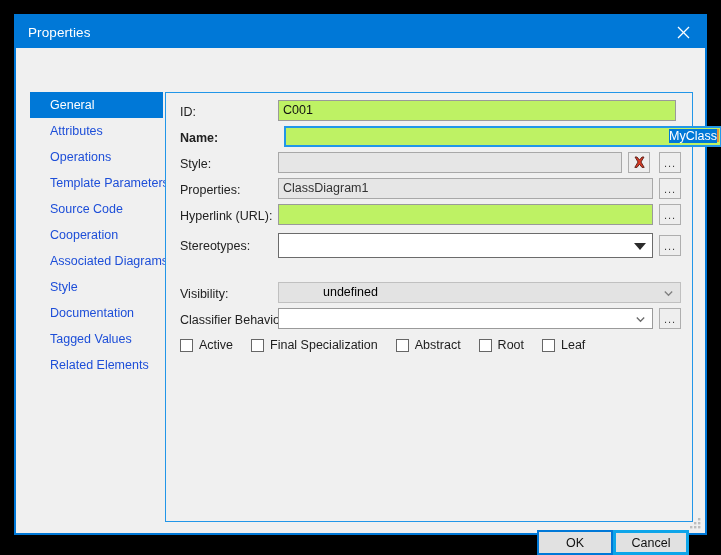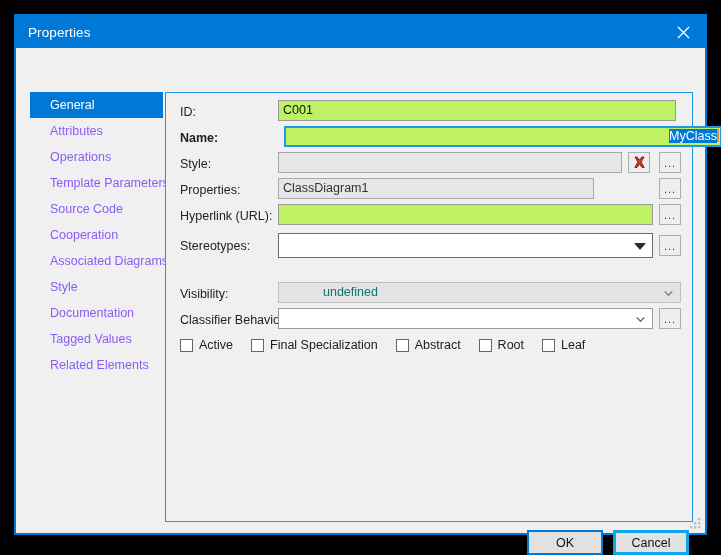--- a/index.html
+++ b/index.html
@@ -63,21 +63,21 @@
     position: absolute;
     left: 14px;
     top: 44px;
     width: 133px;
   }
   .tab-item {
     height: 26px;
     line-height: 26px;
     padding-left: 20px;
     font-size: 12.5px;
-    color: #8b5cf6;
+    color: #1d4ed8;
     margin-bottom: 0px;
     cursor: default;
     white-space: nowrap;
     user-select: none;
     box-sizing: border-box;
   }
   .tab-item.selected {
     background: #0078d7;
     color: #ffffff;
     width: 133px;
@@ -158,21 +158,21 @@
     font-size: 12.5px;
     color: #111111;
     padding: 0 20px 0 5px;
     line-height: 19px;
     white-space: nowrap;
     overflow: hidden;
   }
   .combo.disabled {
     background: #e3e3e3;
     border-color: #c0c0c0;
-    color: #0f766e;
+    color: #000000;
     padding-left: 44px;
   }
   .combo .arrow-solid {
     position: absolute;
     right: 6px;
     top: 8px;
     width: 0; height: 0;
     border-left: 6px solid transparent;
     border-right: 6px solid transparent;
     border-top: 7px solid #2b2b2b;
@@ -242,21 +242,20 @@
     color: #1c1c1c;
     white-space: nowrap;
   }
 
   
   .footer {
     position: absolute;
     right: 16px;
     top: 482px;
     display: flex;
-    gap: 10px;
   }
   .dlg-btn {
     width: 76px;
     height: 25px;
     box-sizing: border-box;
     background: #e1e1e1;
     border: 3px solid #0ea5e9;
     font-size: 12.5px;
     color: #111111;
     display: flex;
@@ -349,21 +348,21 @@
         <div class="redx-btn" style="left:462px; top:0px;">
           <svg width="13" height="13" viewBox="0 0 13 13">
             <path d="M2.0 1.0 L4.0 1.0 L6.5 4.0 L9.0 1.0 L11.0 1.0 L8.0 6.0 L11.2 11.4 L9.0 11.4 L6.5 8.2 L4.0 11.4 L1.8 11.4 L5.0 6.0 Z" fill="#d83a24" stroke="#5a2018" stroke-width="0.9" stroke-linejoin="round"></path>
           </svg>
         </div>
         <div class="small-btn" style="left:493px; top:0px;">...</div>
       </div>
 
       <div class="field-row" style="top:85px;">
         <span class="field-label">Properties:</span>
-        <div class="txt disabled" style="left:112px; top:0px; width:316px;">ClassDiagram1</div>
+        <div class="txt disabled" style="left:112px; top:0px; width:375px;">ClassDiagram1</div>
         <div class="small-btn" style="left:493px; top:0px;">...</div>
       </div>
 
       <div class="field-row" style="top:111px;">
         <span class="field-label">Hyperlink (URL):</span>
         <div class="txt" style="left:112px; top:0px; width:375px;"></div>
         <div class="small-btn" style="left:493px; top:0px;">...</div>
       </div>
 
       <div class="field-row" style="top:140px; height:26px;">

